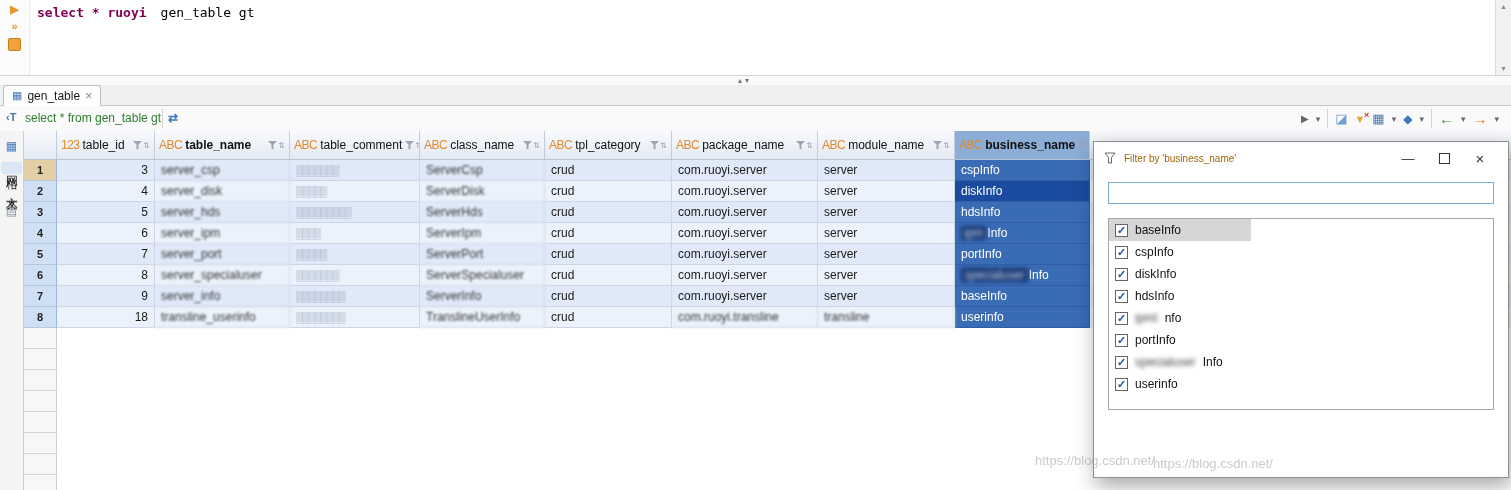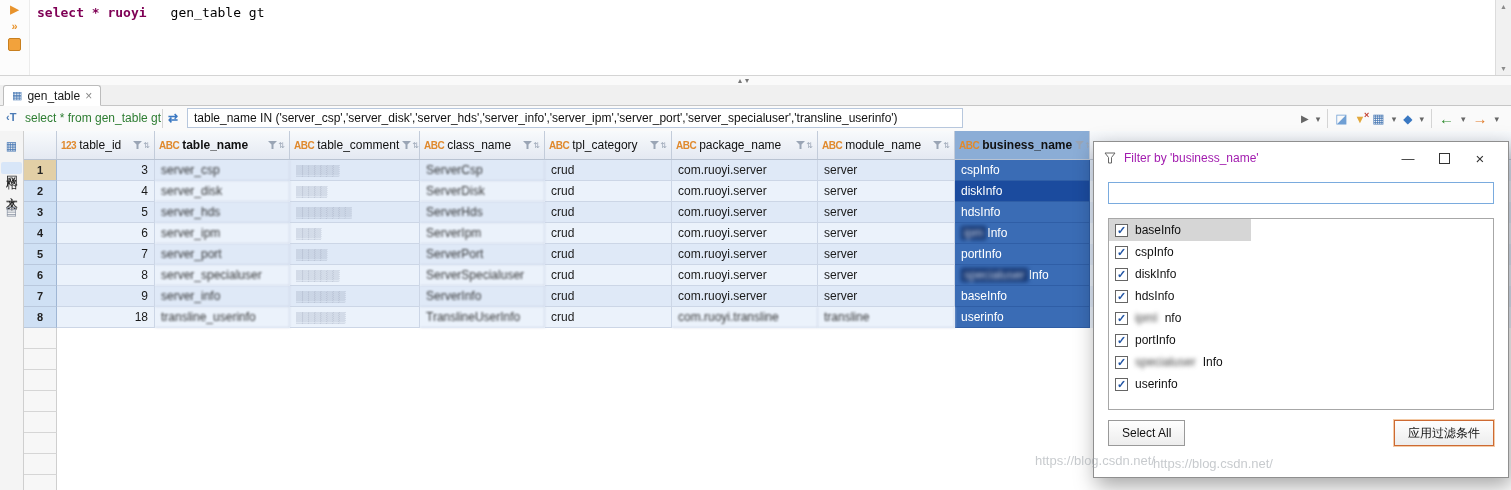--- a/index.html
+++ b/index.html
@@ -5,21 +5,21 @@
   html,body{margin:0;padding:0;background:#ffffff;}
   .app{position:relative;width:1511px;height:490px;background:#fff;font-family:"Liberation Sans",sans-serif;font-size:12px;color:#1a1a1a;overflow:hidden;}
 
   
   .editor{position:absolute;top:0;left:0;right:0;height:75px;background:#fff;border-bottom:1px solid #d4d4d4;}
   .egutter{position:absolute;left:0;top:0;width:30px;height:75px;background:#fcfcfc;border-right:1px solid #ececec;display:flex;flex-direction:column;align-items:center;padding-top:4px;gap:6px;box-sizing:border-box;}
   .gi{color:#e8932c;font-weight:bold;font-size:11px;line-height:11px;}
   .gi.box{width:11px;height:11px;background:#f2a23c;border:1px solid #c87f1e;border-radius:2px;}
   .code{position:absolute;left:37px;top:5px;font-family:"DejaVu Sans Mono","Liberation Mono",monospace;font-size:13px;white-space:pre;}
   .kw{color:#7f0055;font-weight:bold;}
-  .plain{color:#000;margin-left:24px;}
+  .plain{color:#000;margin-left:14px;}
   .vscroll{position:absolute;right:0;top:0;width:15px;height:75px;background:#f1f1f1;border-left:1px solid #dcdcdc;}
   .vscroll .sa{position:absolute;left:0;width:15px;text-align:center;font-size:7px;color:#8a8a8a;}
   .sa.top{top:3px}.sa.bot{bottom:3px}
 
   
   .sash{position:absolute;top:76px;left:0;right:0;height:9px;background:#fafafa;}
   .sash .arrows{position:absolute;left:738px;top:0;font-size:8px;color:#777;letter-spacing:3px;}
 
   
   .tabbar{position:absolute;top:85px;left:0;right:0;height:20px;background:#f0f0f0;border-bottom:1px solid #c6c6c6;}
@@ -53,21 +53,21 @@
   .sicon.gray{color:#8a93a3;}
   .vlabel{writing-mode:vertical-rl;text-orientation:upright;font-size:12px;color:#222;letter-spacing:2px;padding:4px 2px;border-radius:2px;}
   .vlabel.active{background:#d8e6f8;}
 
   
   .grid{position:absolute;left:24px;top:131px;right:0;bottom:0;background:#fff;overflow:hidden;}
   .ghead{display:flex;height:28px;background:linear-gradient(#f8fafc,#e4e9f2);border-bottom:1px solid #b9c3d2;}
   .hcorner{width:33px;border-right:1px solid #c3ccda;box-sizing:border-box;flex:none;}
   .hcell{flex:none;display:flex;align-items:center;gap:3px;padding:0 4px;border-right:1px solid #c3ccda;box-sizing:border-box;overflow:hidden;white-space:nowrap;}
   .hcell.selhead{background:#8badd6;}
-  .htype{color:#e08a2e;font-weight:bold;font-size:10px;letter-spacing:-0.5px;flex:none;}
+  .htype{color:#e08a2e;font-weight:normal;font-size:12px;letter-spacing:-0.5px;flex:none;}
   .hlabel{font-size:12px;color:#111;}
   .hlabel.b{font-weight:bold;}
   .hfilter{margin-left:auto;display:flex;align-items:center;gap:1px;flex:none;}
   .hsort{color:#9aa5b5;font-size:8px;}
   .hfill{flex:1;}
 
   .grow{display:flex;height:21px;}
   .grow.odd{background:#dfe9f7;}
   .grow.even{background:#ebf2fb;}
   .gnum{width:33px;flex:none;background:#cfe0f4;border-right:1px solid #9fb6d4;border-bottom:1px solid #b9c8dd;display:flex;align-items:center;justify-content:center;font-weight:bold;font-size:11px;color:#222;box-sizing:border-box;}
@@ -77,21 +77,21 @@
   .gcell.num{justify-content:flex-end;}
   .soft{filter:blur(1.2px);opacity:.88;}
   .mosaic{color:#96a3b8;font-size:10px;letter-spacing:-1px;filter:blur(.5px);}
   .bcell{background:#3a6cb5;color:#fff;border-right:1px solid #2f5ea6;border-bottom:1px solid #2f5ea6;}
   .bcell.bdark{background:#1b4b9e;}
   .bblur{filter:blur(2px);background:#12336e;color:#d5def0;padding:0 3px;border-radius:1px;margin-right:1px;}
 
   
   .dialog{position:absolute;left:1093px;top:141px;width:416px;height:337px;background:#fff;border:1px solid #8f8f8f;box-shadow:3px 8px 20px rgba(0,0,0,.35);z-index:10;box-sizing:border-box;}
   .dtitle{height:32px;display:flex;align-items:center;gap:8px;padding:0 10px;}
-  .dtext{font-size:12px;color:#a21caf;}
+  .dtext{font-size:10px;color:#a16207;}
   .dctrls{margin-left:auto;display:flex;}
   .dbtn{width:36px;height:28px;display:flex;align-items:center;justify-content:center;font-size:13px;color:#333;}
   .maxbox{width:9px;height:9px;border:1px solid #333;display:inline-block;}
   .dbody{padding:0 14px;}
   .dprompt{margin-top:14px;font-size:12px;color:#111;}
   .dsearch{margin-top:8px;width:100%;height:22px;border:1px solid #7aabde;box-sizing:border-box;padding:0 5px;font-size:12px;font-family:"Liberation Sans",sans-serif;}
   .dlist{margin-top:14px;height:190px;border:1px solid #a7a7a7;background:#fff;overflow:hidden;}
   .ditem{height:22px;display:flex;align-items:center;gap:7px;padding:0 6px;}
   .ditem.sel{background:linear-gradient(to right,#d6d6d6 0,#d6d6d6 142px,#fff 142px);}
   .cb{width:13px;height:13px;border:1px solid #656565;background:#fff;display:flex;align-items:center;justify-content:center;font-size:11px;font-weight:bold;color:#2456a4;flex:none;box-sizing:border-box;}
@@ -134,21 +134,20 @@
       <span>gen_table</span>
       <span class="tclose">×</span>
     </div>
   </div>
 
   <div class="resbar">
     <span class="sqlsrc">‹T</span>
     <span class="qgreen">select * from gen_table gt</span>
     <div class="vsep" style="left:162px"></div>
     <span class="swap">⇄</span>
-    <input class="fexpr" value="table_name IN ('server_csp','server_disk','server_hds','server_info','server_ipm','server_port','server_specialuser','transline_userinfo')" style="">
     <div class="ricons">
       <span class="ic play">▶</span>
       <span class="ic caret">▾</span>
       <span class="rsep"></span>
       <span class="ic eraser">◪</span>
       <span class="ic funnel"><span>▼</span><span class="fx">×</span></span>
       <span class="ic gridic">▦</span>
       <span class="ic caret">▾</span>
       <span class="ic diamond">◆</span>
       <span class="ic caret">▾</span>
@@ -431,24 +430,20 @@
           <div class="ditem">
             <span class="cb">✓</span>
             <span class="iblur">specialuser</span>
             <span class="ilabel">Info</span>
           </div>
           <div class="ditem">
             <span class="cb">✓</span>
             <span class="ilabel">userinfo</span>
           </div>
         </div>
-      <div class="dbuttons">
-        <span class="btn">Select All</span>
-        <span class="btn apply">应用过滤条件</span>
-      </div>
     </div>
   </div>
 
   <div class="watermark">
     <span>https://blog.csdn.net/</span>
     <span class="wm2">https://blog.csdn.net/</span>
   </div>
 
 </div>
 

